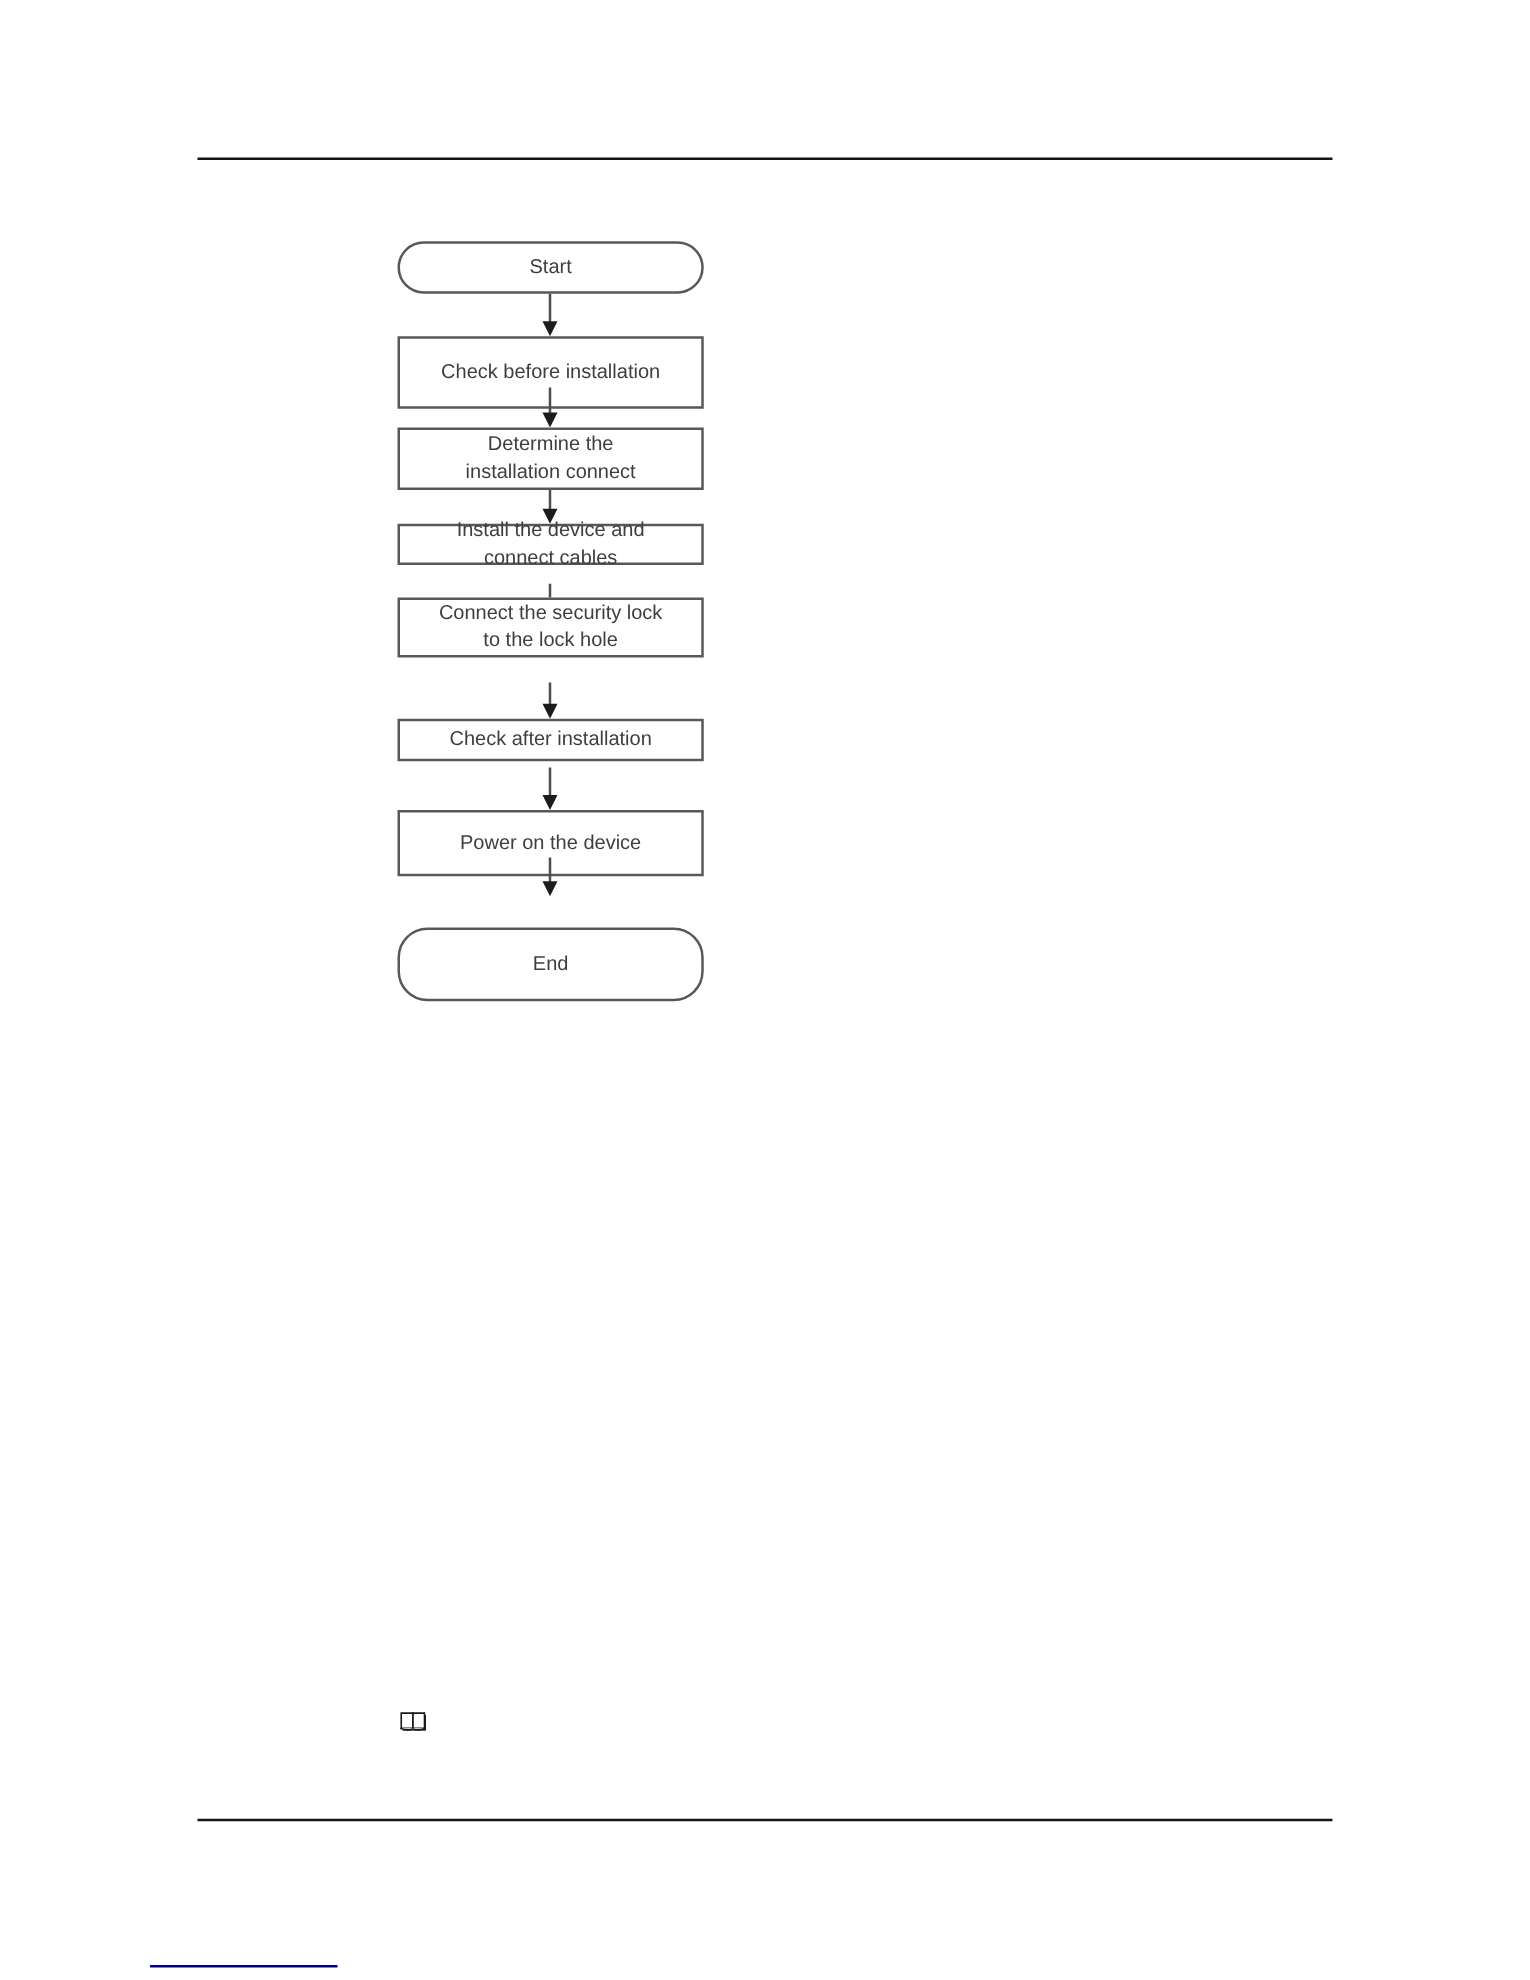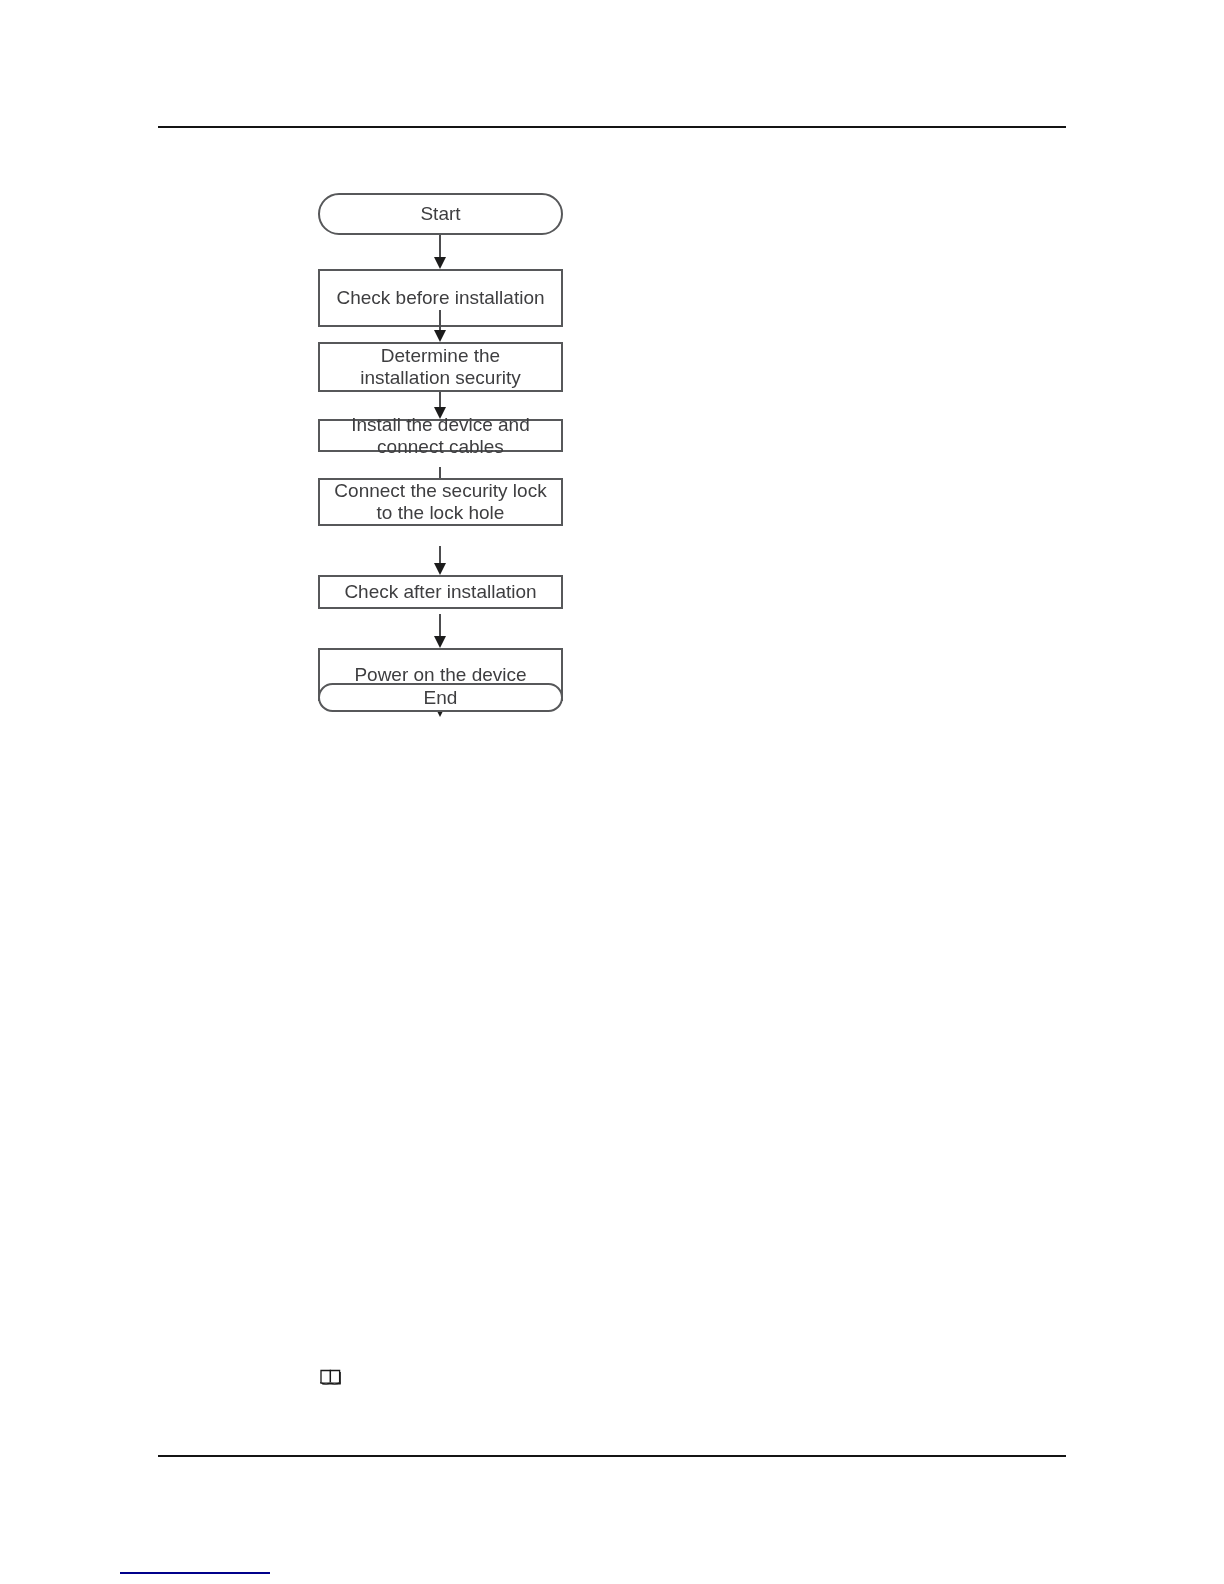--- a/index.html
+++ b/index.html
@@ -26,21 +26,21 @@
     left: 318px;
     width: 245px;
     box-sizing: border-box;
     border: 2px solid #57585a;
     background: #ffffff;
     display: flex;
     align-items: center;
     justify-content: center;
     text-align: center;
     color: #3e3e40;
-    font-size: 19px;
+    font-size: 16px;
     line-height: 22px;
     white-space: pre-line;
   }
   .stadium { border-radius: 24px; }
 
   .arrow {
     position: absolute;
     left: 434px;
     width: 12px;
   }
@@ -102,21 +102,21 @@
       <span>Check before installation</span>
     </div>
 
     <div class="arrow" style="top:310px;height:32px">
       <span class="stem"></span>
       <span class="head"></span>
     </div>
 
     <div class="node" style="top:342px;height:50px">
       <span>Determine the
-installation security</span>
+installation connect</span>
     </div>
 
     <div class="arrow" style="top:392px;height:27px">
       <span class="stem"></span>
       <span class="head"></span>
     </div>
 
     <div class="node" style="top:419px;height:33px">
       <span>Install the device and
 connect cables</span>
@@ -148,21 +148,21 @@
 
     <div class="node" style="top:648px;height:53px">
       <span>Power on the device</span>
     </div>
 
     <div class="arrow" style="top:686px;height:31px">
       <span class="stem"></span>
       <span class="head"></span>
     </div>
 
-    <div class="node stadium" style="top:683px;height:29px">
+    <div class="node stadium" style="top:742px;height:59px">
       <span>End</span>
     </div>
 
   </div>
 
   <svg class="note-icon" viewBox="0 0 25 20" aria-hidden="true">
     <rect x="4.2" y="4" width="18.6" height="12.5" fill="#1a1a1a"></rect>
     <path d="M3 2.5 H12.4 V14.6 H3 Z" fill="#ffffff" stroke="#1a1a1a" stroke-width="1.3"></path>
     <path d="M12.4 2.5 H21.6 V14.6 H12.4 Z" fill="#ffffff" stroke="#1a1a1a" stroke-width="1.3"></path>
     <path d="M2.2 14.6 Q7.3 16.9 12.3 15.2 Q17.3 16.9 22.3 14.6" fill="#ffffff" stroke="#1a1a1a" stroke-width="1.3"></path>

